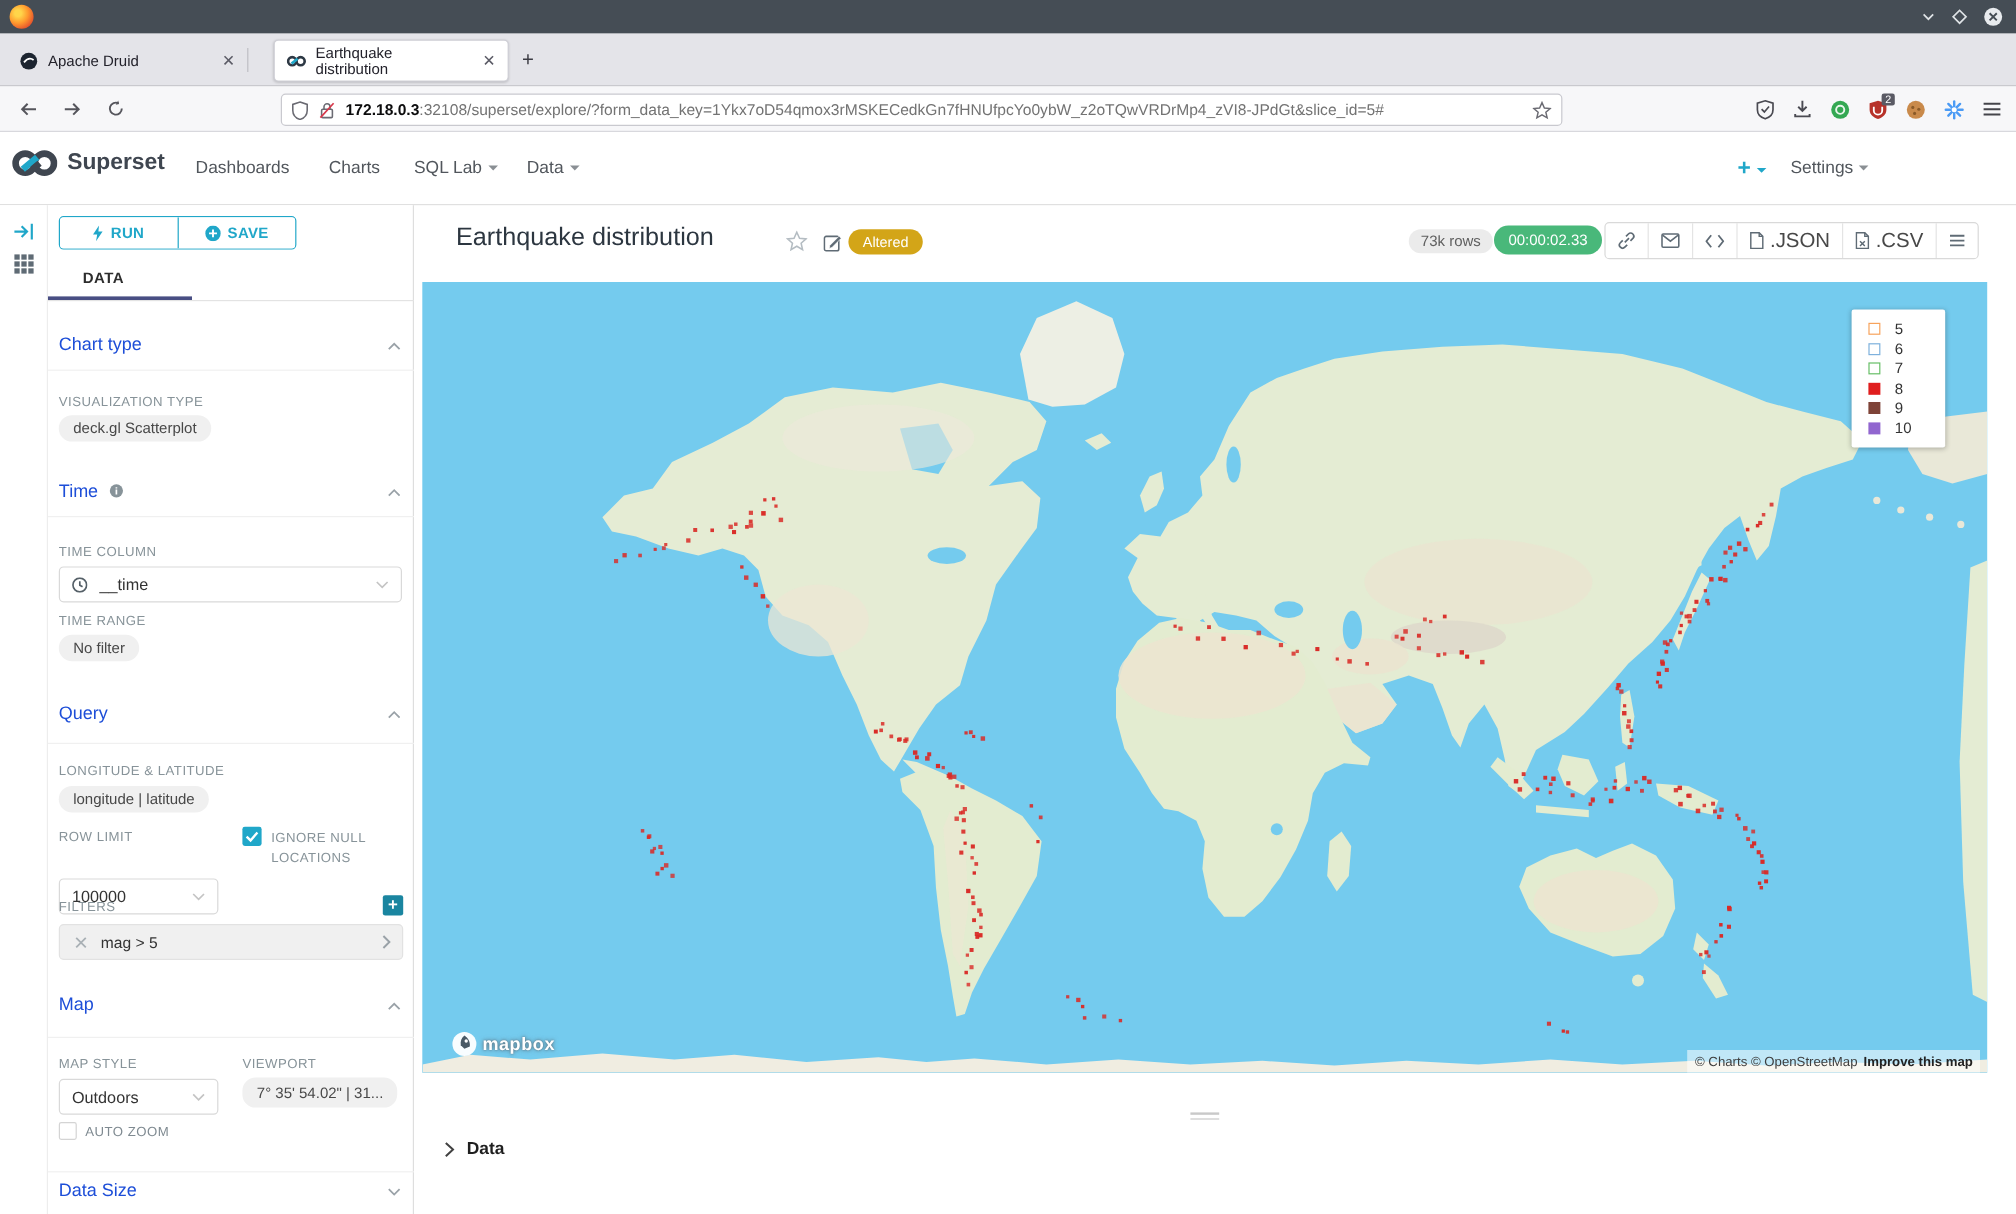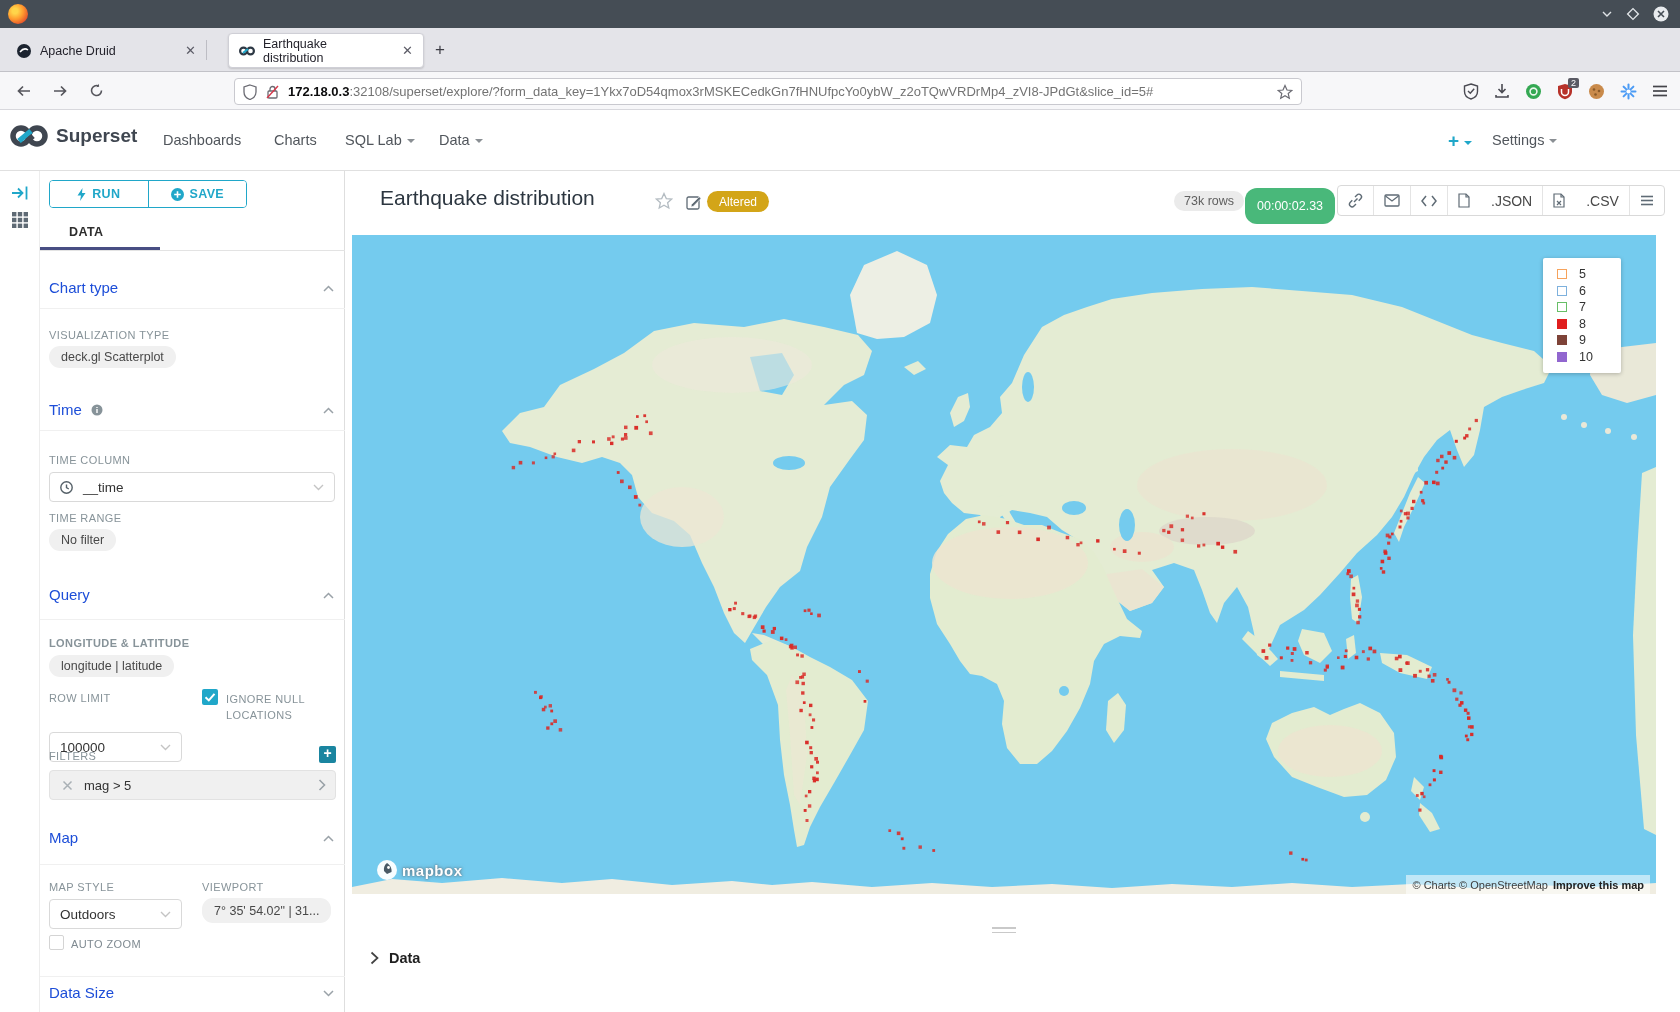--- a/index.html
+++ b/index.html
@@ -71,26 +71,26 @@
              font-size:14px; line-height:15px; text-align:center; font-weight:bold; }
   .filterpill { position:absolute; left:9px; width:287px; height:30px; background:#f0f0f0;
                 border:1px solid #e2e2e2; border-radius:4px; display:flex; align-items:center; }
 
   
   .main-title { position:absolute; left:380px; top:186px; font-size:21px; color:#2c3640; font-weight:500; }
   .alter-pill { position:absolute; left:707px; top:191px; height:21px; background:#d3a518; color:#fff;
                 border-radius:11px; font-size:12px; display:flex; align-items:center; padding:0 12px; }
   .rows-pill { position:absolute; left:1174px; top:191px; height:20px; background:#ebebeb; color:#5f5f5f;
                border-radius:10px; font-size:12.5px; display:flex; align-items:center; padding:0 10px; }
-  .timer-pill { position:absolute; left:1245px; top:188px; height:36px; background:#49b87a; color:#fff;
+  .timer-pill { position:absolute; left:1245px; top:188px; height:24px; background:#49b87a; color:#fff;
                 border-radius:12px; font-size:12.5px; display:flex; align-items:center; padding:0 12px; }
   .hdr-group { position:absolute; left:1337px; top:185px; height:31px; background:#fff; border:1px solid #d9d9d9;
                border-radius:4px; display:flex; align-items:stretch; }
-  .hdr-btn { display:flex; align-items:center; justify-content:center; padding:0 10px; gap:21px;
-             font-size:14px; color:#484848; }
+  .hdr-btn { display:flex; align-items:center; justify-content:center; padding:0 10px; gap:5px;
+             font-size:17px; color:#484848; }
   .hdr-btn + .hdr-btn { border-left:1px solid #e4e4e4; }
 
   
   .mapwrap { left:352px; top:235px; width:1304px; height:659px; overflow:hidden; background:#74cbee; }
   .legend { position:absolute; left:1191px; top:23px; width:78px; background:#fff; border-radius:2px;
             box-shadow:0 1px 4px rgba(0,0,0,.25); padding:8px 0 8px 14px; }
   .leg-row { display:flex; align-items:center; gap:12px; height:16.5px; }
   .leg-sw { width:10px; height:10px; }
   .leg-lb { font-size:12.5px; color:#333; }
   .mb-logo { position:absolute; left:24px; top:624px; display:flex; align-items:center; gap:4px; }
@@ -312,21 +312,21 @@
       </svg>
   </div>
   <div class="ctl-label" style="left:9px; top:341px;">TIME RANGE</div>
   <div class="pill" style="left:9px; top:358px;">No filter</div>
 
   <div class="sect-h" style="top:415px;">Query</div>
   <svg class="sect-caret" style="top:421px;" width="11" height="7" viewBox="0 0 11 7">
     <polyline points="1,6 5.5,1.5 10,6" fill="none" stroke="#9aa2a8" stroke-width="1.5"></polyline>
     </svg>
   <div class="divider" style="top:448px;"></div>
-  <div class="ctl-label" style="left:9px; top:466px;font-weight:bold;">LONGITUDE &amp; LATITUDE</div>
+  <div class="ctl-label" style="left:9px; top:466px;">LONGITUDE &amp; LATITUDE</div>
   <div class="pill" style="left:9px; top:484px;">longitude | latitude</div>
   <div class="ctl-label" style="left:9px; top:521px;">ROW LIMIT</div>
   <div class="selbox" style="left:9px; top:561px; width:133px;">
     <span>100000</span>
     <svg class="sel-caret" width="11" height="7" viewBox="0 0 11 7">
       <polyline points="1,1 5.5,5.5 10,1" fill="none" stroke="#c4c4c4" stroke-width="1.4"></polyline>
       </svg>
   </div>
   <div class="checkbox on" style="left:162px; top:518px;">
     <svg width="16" height="16" viewBox="0 0 16 16">

